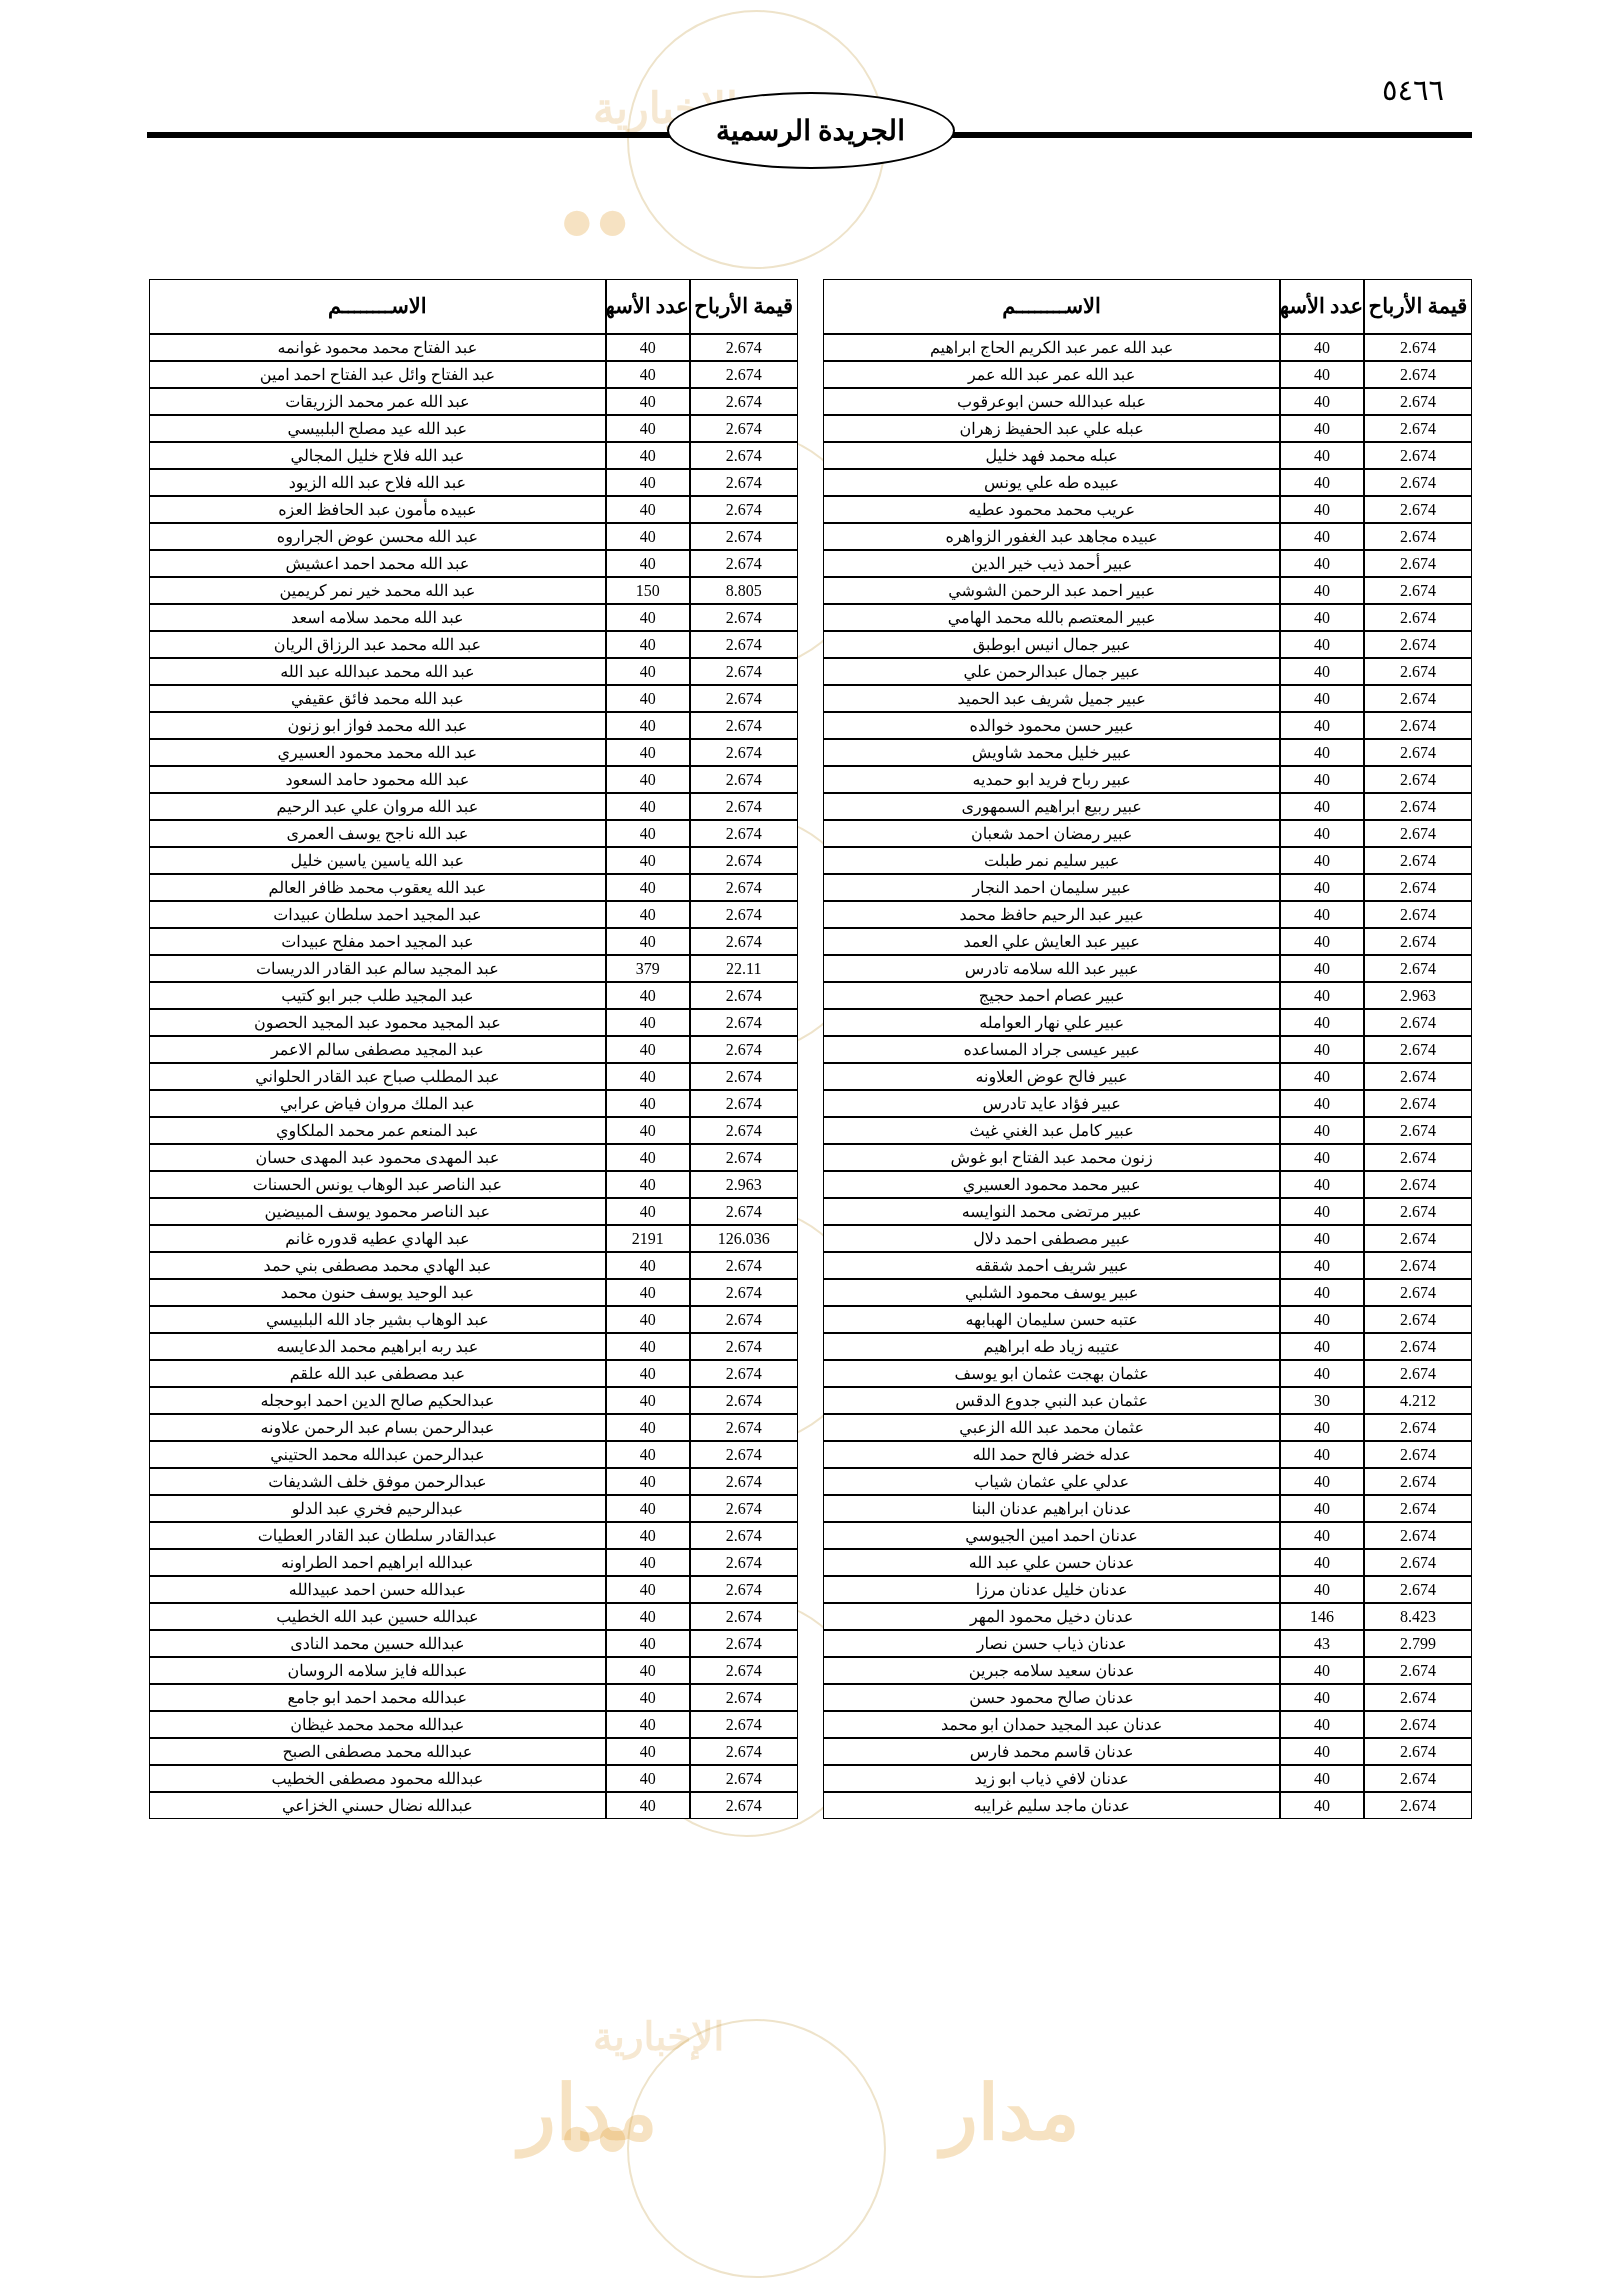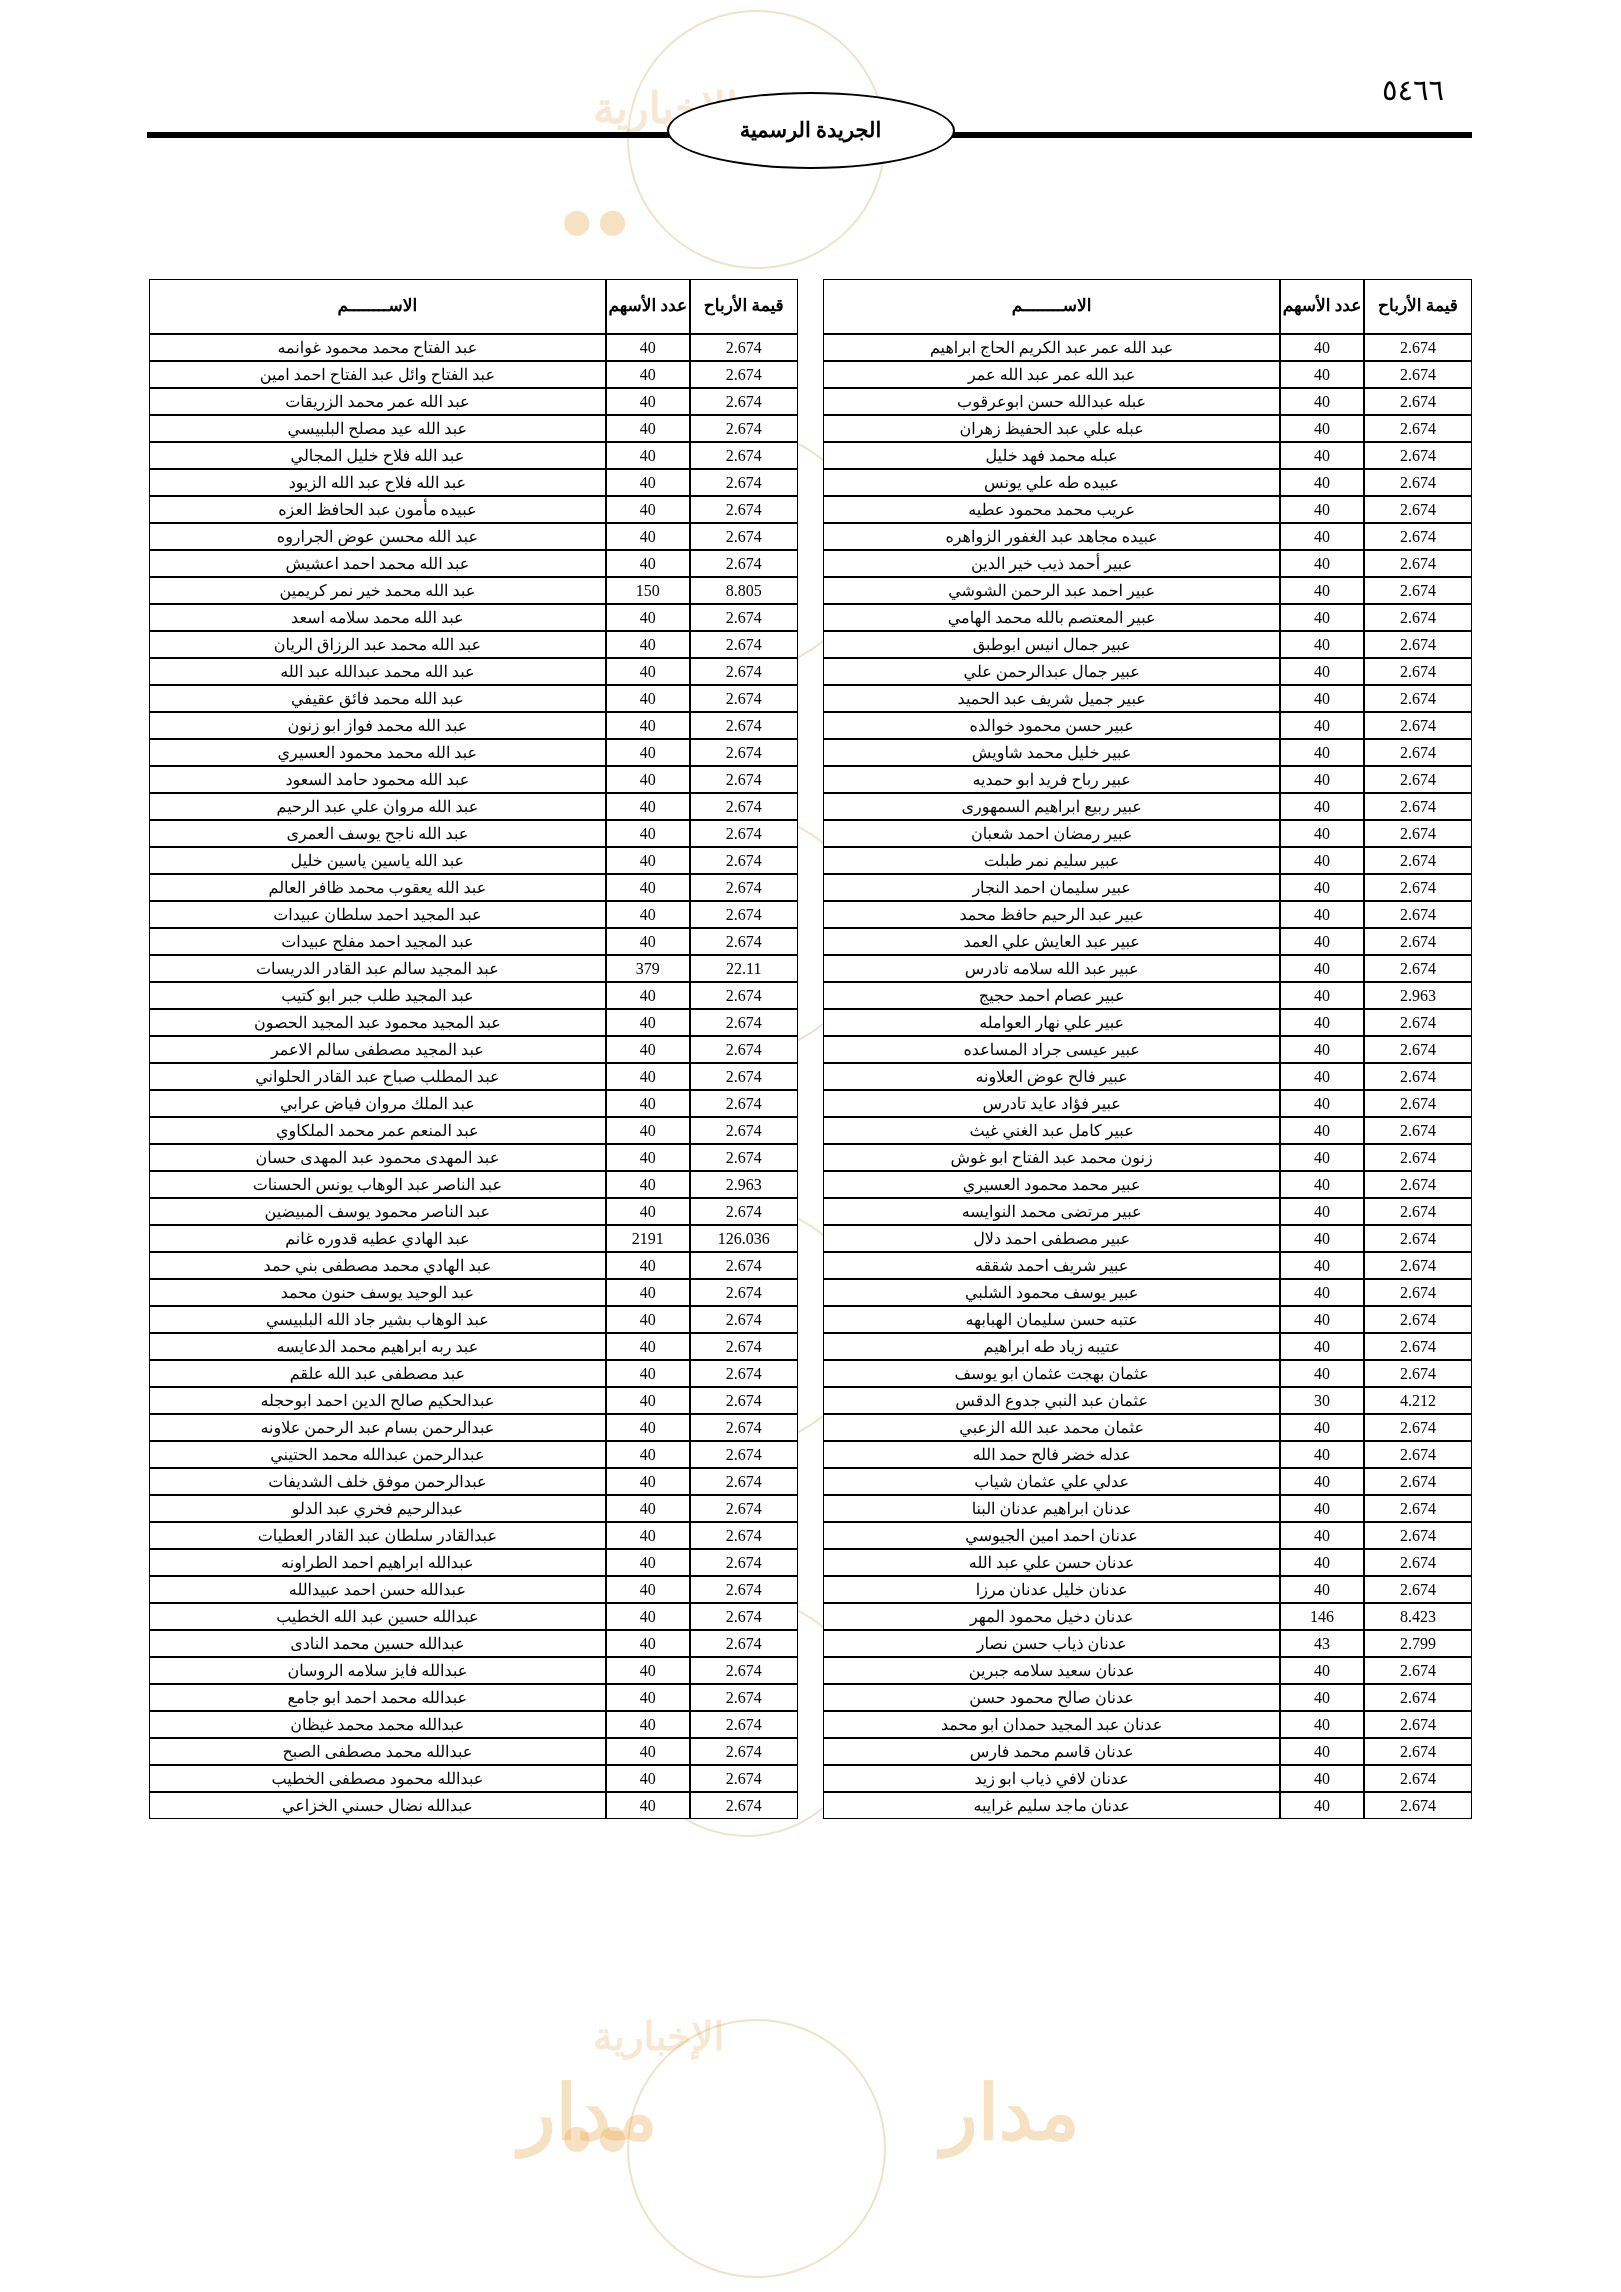--- a/index.html
+++ b/index.html
@@ -80,21 +80,21 @@
     left: 50%;
     transform: translateX(-50%);
     width: 284px;
     height: 73px;
     border: 2.9px solid #000;
     border-radius: 50%;
     background: #fff;
     display: flex;
     align-items: center;
     justify-content: center;
-    font-size: 21px;
+    font-size: 28px;
     font-weight: bold;
   }
 
   
   .tables-wrap {
     position: absolute;
     top: 279px;
     left: 149px;
     right: 149px;
     display: flex;
@@ -117,21 +117,21 @@
     padding: 0;
     height: 25px;
     line-height: 25px;
     font-size: 16px;
     text-align: center;
     overflow: hidden;
     white-space: nowrap;
   }
   table.reg th {
     font-weight: bold;
-    font-size: 17px;
+    font-size: 21px;
     height: 53px;
     line-height: 18.6px;
     vertical-align: middle;
   }
   th.c-value, td.c-value { width: 106px; }
   th.c-shares, td.c-shares { width: 82px; }
   th.c-name, td.c-name { width: auto; }
   td.c-name {
     text-align: center;
     font-size: 16px;

